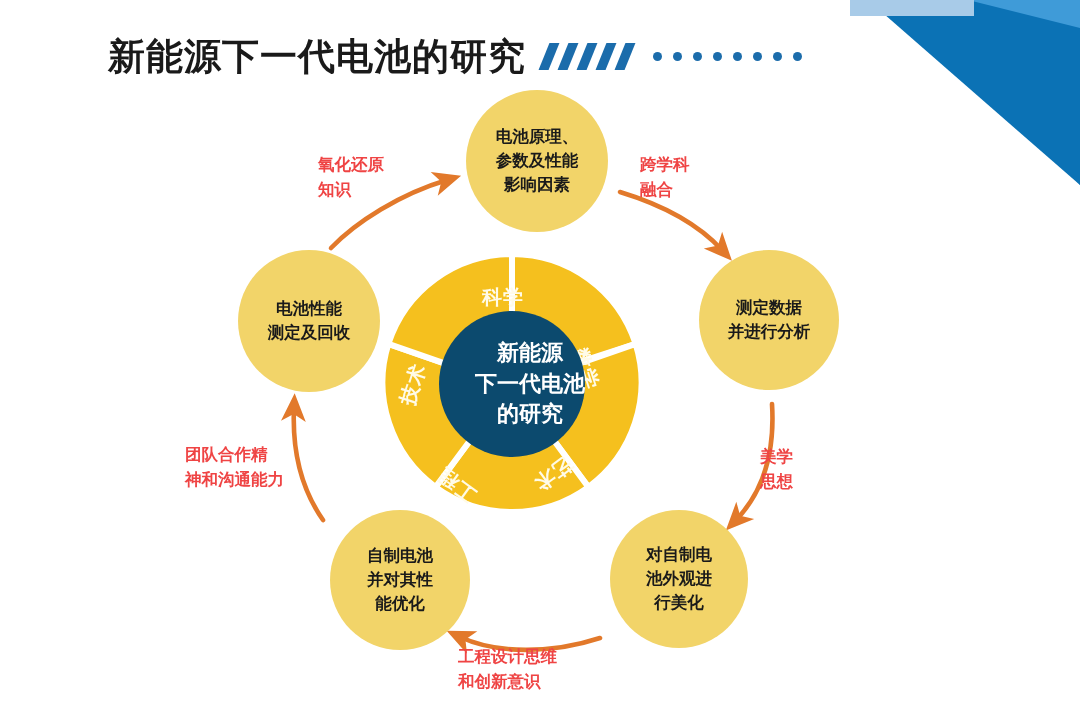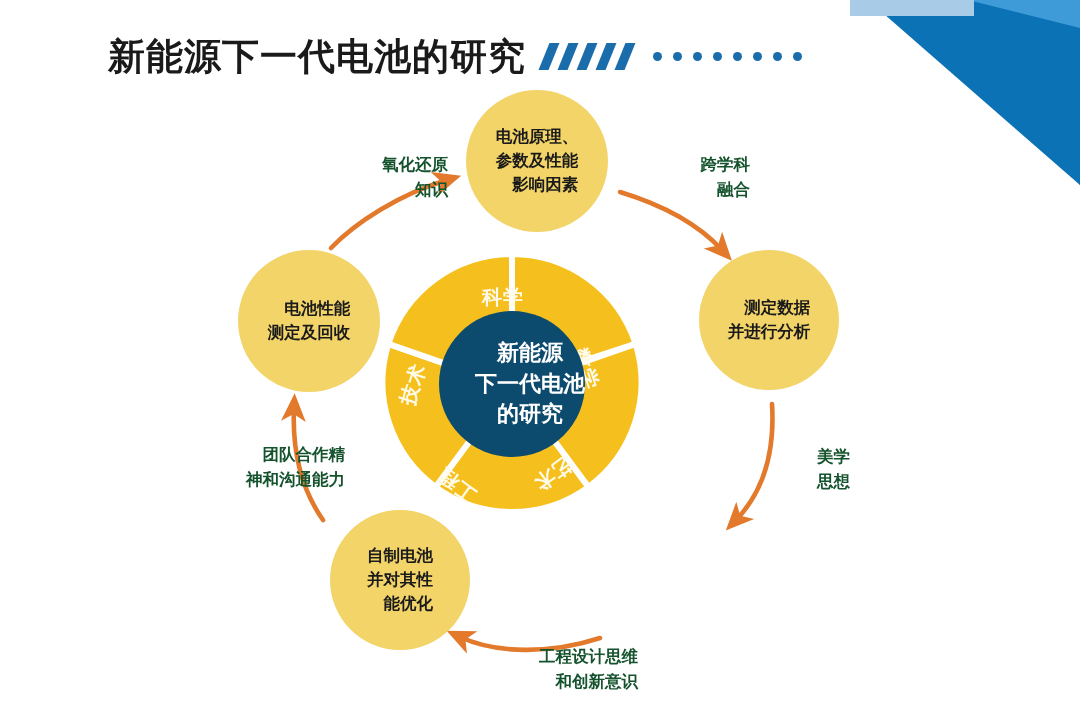--- a/index.html
+++ b/index.html
@@ -89,21 +89,21 @@
     display: flex;
     align-items: center;
     justify-content: center;
     text-align: center;
     color: #1a1a1a;
     font-size: 16.5px;
     font-weight: bold;
     line-height: 1.45;
     box-sizing: border-box;
   }
-  .node span { display: block; white-space: pre-line; text-align: right; }
+  .node span { display: block; white-space: pre-line; }
 
   #node-top     { left: 466px; top: 90px;  width: 142px; height: 142px; }
   #node-right   { left: 699px; top: 250px; width: 140px; height: 140px; }
   #node-bright  { left: 610px; top: 510px; width: 138px; height: 138px; }
   #node-bleft   { left: 330px; top: 510px; width: 140px; height: 140px; }
   #node-left    { left: 238px; top: 250px; width: 142px; height: 142px; }
 
   
   .donut-wrap {
     position: absolute;
@@ -137,25 +137,25 @@
     color: #fffbe8;
     font-size: 20px;
     font-weight: bold;
     white-space: nowrap;
     letter-spacing: 1px;
   }
 
   
   .arrow-label {
     position: absolute;
-    color: #14532d;
+    color: #ef4444;
     font-size: 16.5px;
     font-weight: bold;
     line-height: 1.5;
-    text-align: right;
+    text-align: left;
     white-space: pre-line;
   }
   #lbl-1 { left: 318px; top: 152px; width: 130px; }
   #lbl-2 { left: 640px; top: 152px; width: 110px; }
   #lbl-3 { left: 760px; top: 444px; width: 90px;  }
   #lbl-4 { left: 458px; top: 644px; width: 180px; }
   #lbl-5 { left: 185px; top: 442px; width: 160px; }
 </style>
 </head>
 <body>
@@ -235,20 +235,25 @@
 
   <div class="node" id="node-top">
     <span>电池原理、
 参数及性能
 影响因素</span>
   </div>
   <div class="node" id="node-right">
     <span>测定数据
 并进行分析</span>
   </div>
+  <div class="node" id="node-bright">
+    <span>对自制电
+池外观进
+行美化</span>
+  </div>
   <div class="node" id="node-bleft">
     <span>自制电池
 并对其性
 能优化</span>
   </div>
   <div class="node" id="node-left">
     <span>电池性能
 测定及回收</span>
   </div>
 

